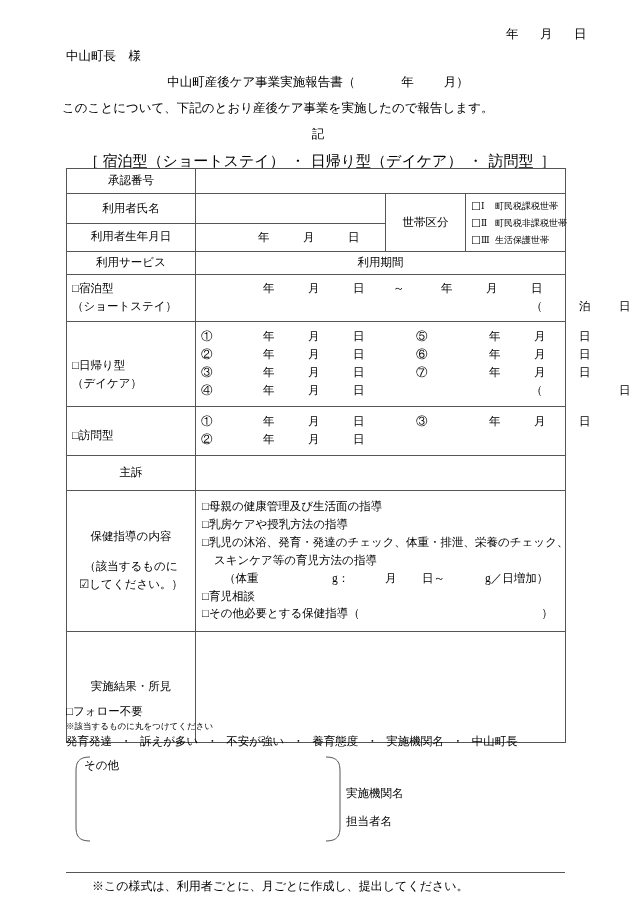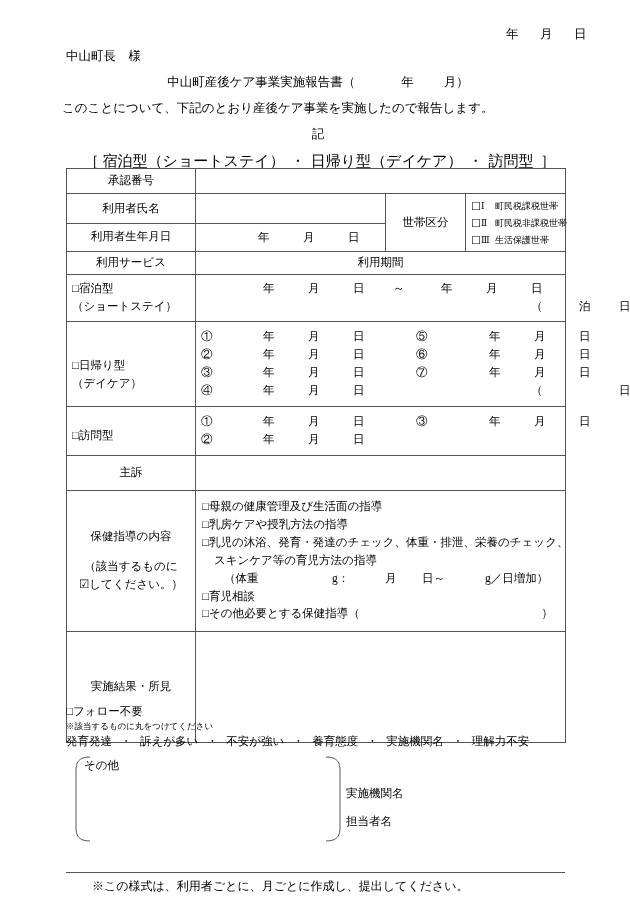--- a/index.html
+++ b/index.html
@@ -383,21 +383,21 @@
         <td class="lbl" style="height:110px">実施結果・所見</td>
         <td colspan="3"></td>
       </tr>
 
     </tbody>
   </table>
 
   <div class="bottom">
     <div class="bot-line">□フォロー不要</div>
     <div class="bot-line note-s">※該当するものに丸をつけてください</div>
-    <div class="circ-row"><span>発育発達</span><span class="dot">・</span><span>訴えが多い</span><span class="dot">・</span><span>不安が強い</span><span class="dot">・</span><span>養育態度</span><span class="dot">・</span><span>実施機関名</span><span class="dot">・</span><span>理解力不安</span></div>
+    <div class="circ-row"><span>発育発達</span><span class="dot">・</span><span>訴えが多い</span><span class="dot">・</span><span>不安が強い</span><span class="dot">・</span><span>養育態度</span><span class="dot">・</span><span>実施機関名</span><span class="dot">・</span><span>中山町長</span></div>
 
     <div class="brace-area">
       <svg class="brace-svg" width="290" height="88" viewBox="0 0 290 88">
         <path d="M22 2 C10 2 8 8 8 16 L8 72 C8 80 10 86 22 86" fill="none" stroke="#555" stroke-width="1"></path>
         <path d="M258 2 C270 2 272 8 272 16 L272 72 C272 80 270 86 258 86" fill="none" stroke="#555" stroke-width="1"></path>
       </svg>
       <span class="sonota">その他</span>
       <span class="org-name">実施機関名</span>
       <span class="staff-name">担当者名</span>
     </div>

